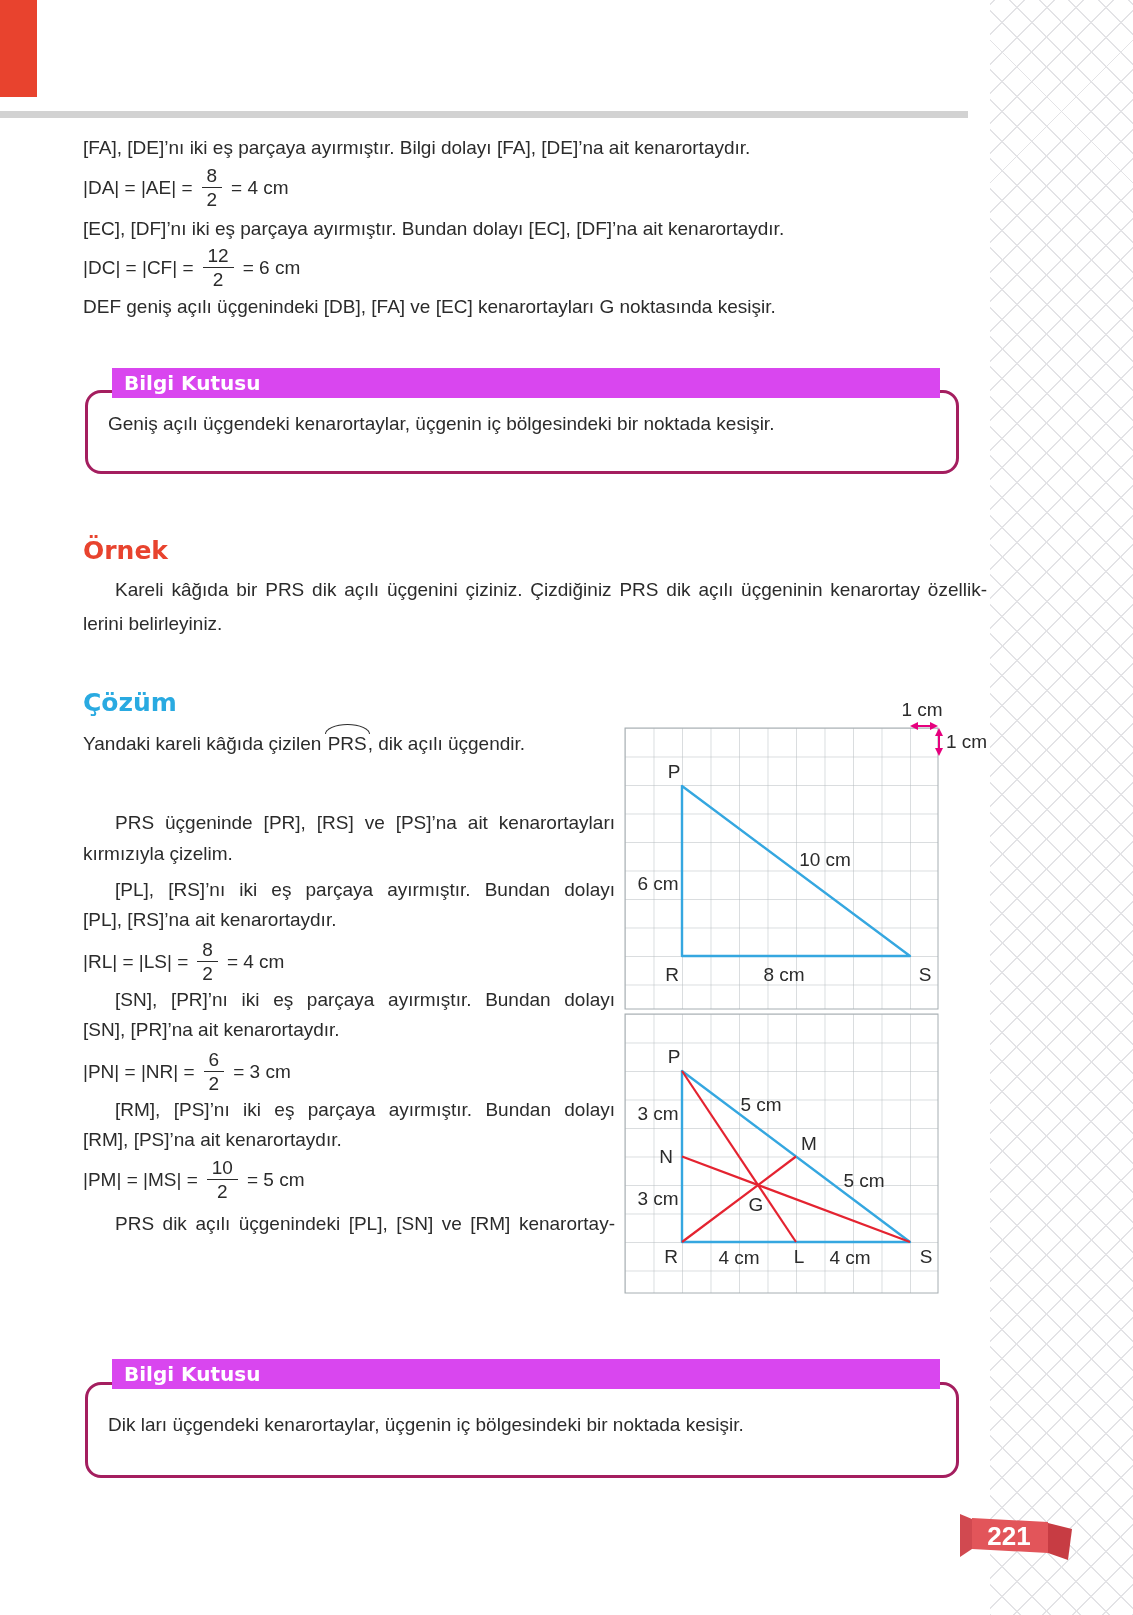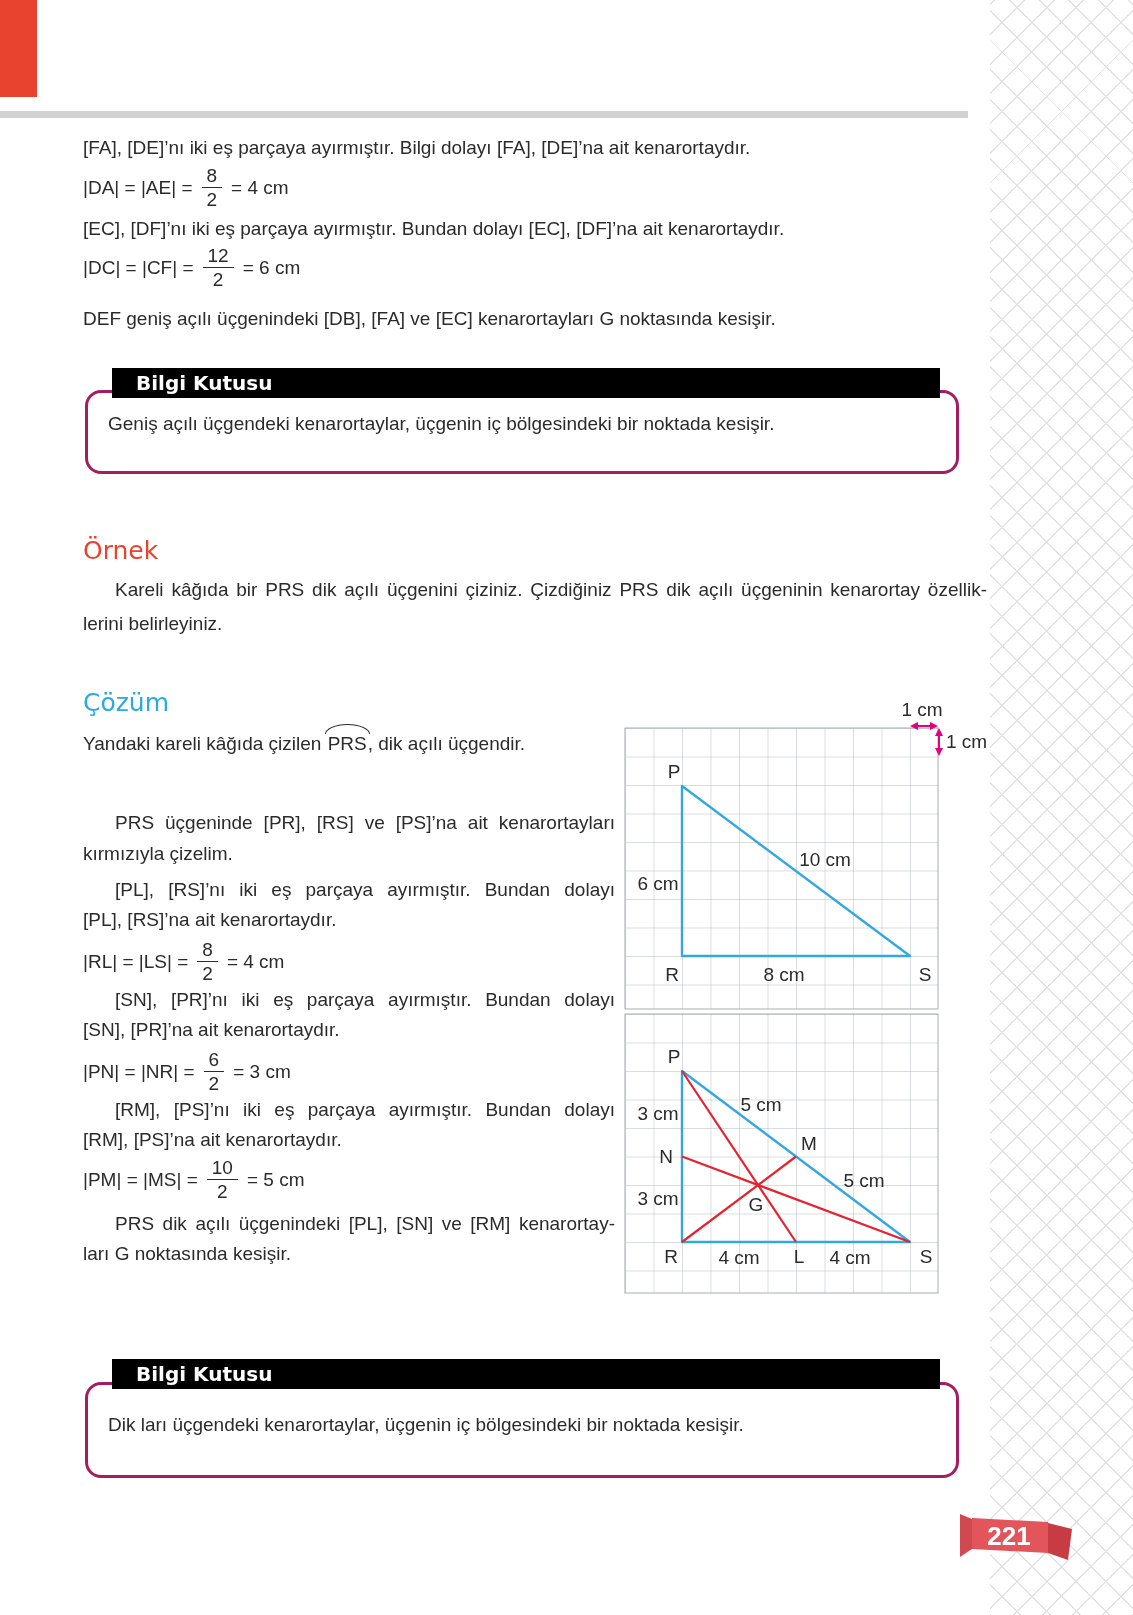--- a/index.html
+++ b/index.html
@@ -15,32 +15,32 @@
   .mathline{position:absolute;left:83px;display:flex;align-items:center;gap:9px;font-size:19px;}
   .frac{display:inline-block;text-align:center;vertical-align:middle;}
   .frac .num{display:block;padding:0 5px 2px 5px;line-height:19px;}
   .frac .den{display:block;border-top:1.8px solid #2b2b2b;padding:2px 5px 0 5px;line-height:19px;}
   .prs{position:relative;display:inline-block;padding:0 1px;}
   .prs::before{
     content:"";position:absolute;left:-2px;right:-2px;top:-7px;height:9px;
     border:1.6px solid #2b2b2b;border-bottom:none;
     border-top-left-radius:50% 100%;border-top-right-radius:50% 100%;
   }
-  .heading{position:absolute;left:83px;font-size:25px;font-weight:normal;font-family:"DejaVu Sans",sans-serif;}
+  .heading{position:absolute;left:83px;font-size:25px;font-weight:bold;font-family:"DejaVu Sans",sans-serif;}
   .redblock{position:absolute;left:0;top:0;width:37px;height:97px;background:#e8432e;}
   .graybar{position:absolute;left:0;top:111px;width:968px;height:7px;background:#d2d2d2;}
   .crosshatch{
     position:absolute;left:990px;top:0;width:143px;height:1615px;background:#fff;
     background-image:
       repeating-linear-gradient(45deg,#e3e3e6 0px,#e3e3e6 1.4px,transparent 1.4px,transparent 21px),
       repeating-linear-gradient(-45deg,#e3e3e6 0px,#e3e3e6 1.4px,transparent 1.4px,transparent 21px);
   }
   .infobox{position:absolute;left:85px;width:868px;background:#fff;border:3px solid #a41e5f;border-radius:16px;}
-  .infobar{position:absolute;left:112px;width:828px;height:30px;background:#000000;color:#fff;
-    font-family:"DejaVu Sans",sans-serif;font-size:20px;font-weight:bold;line-height:30px;padding-left:24px;
+  .infobar{position:absolute;left:112px;width:828px;height:30px;background:#d946ef;color:#fff;
+    font-family:"DejaVu Sans",sans-serif;font-size:20px;font-weight:bold;line-height:30px;padding-left:12px;
     box-sizing:border-box;z-index:3;}
   .infotext{position:absolute;left:108px;width:820px;font-size:19px;z-index:4;}
   svg text{font-family:"Liberation Sans",sans-serif;font-size:19px;fill:#2b2b2b;}
 </style>
 </head>
 <body>
 
 <div id="page">
 
   <div class="redblock"></div>
@@ -58,21 +58,21 @@
   </div>
   <div class="line" style="top:216px">[EC], [DF]’nı iki eş parçaya ayırmıştır. Bundan dolayı [EC], [DF]’na ait kenarortaydır.</div>
   <div class="mathline" style="top:246px">
     <span>|DC| = |CF| =</span>
     <span class="frac">
       <span class="num">12</span>
       <span class="den">2</span>
     </span>
     <span>= 6 cm</span>
   </div>
-  <div class="line" style="top:306px">DEF geniş açılı üçgenindeki [DB], [FA] ve [EC] kenarortayları G noktasında kesişir.</div>
+  <div class="line" style="top:294px">DEF geniş açılı üçgenindeki [DB], [FA] ve [EC] kenarortayları G noktasında kesişir.</div>
 
   <div class="infobox" style="top:390px;height:78px"></div>
   <div class="infobar" style="top:368px">Bilgi Kutusu</div>
   <div class="infotext" style="top:413px">Geniş açılı üçgendeki kenarortaylar, üçgenin iç bölgesindeki bir noktada kesişir.</div>
 
   <div class="heading" style="top:536px;color:#e8432e">Örnek</div>
   <div class="wideline just" style="top:577px">Kareli kâğıda bir PRS dik açılı üçgenini çiziniz. Çizdiğiniz PRS dik açılı üçgeninin kenarortay özellik-</div>
   <div class="wideline" style="top:611px">lerini belirleyiniz.</div>
 
   <div class="heading" style="top:688px;color:#29aae1">Çözüm</div>
@@ -114,21 +114,20 @@
   <div class="mathline" style="top:1158px">
     <span>|PM| = |MS| =</span>
     <span class="frac">
       <span class="num">10</span>
       <span class="den">2</span>
     </span>
     <span>= 5 cm</span>
   </div>
 
   <div class="wrapline just" style="top:1211px">PRS dik açılı üçgenindeki [PL], [SN] ve [RM] kenarortay-</div>
-  <div class="wrapline" style="top:1241px">ları G noktasında kesişir.</div>
 
   <svg class="abs" style="left:608px;top:680px" width="385" height="335" viewBox="0 0 385 335">
     <defs>
       <pattern id="grid1" x="17" y="48" width="28.5" height="28.5" patternUnits="userSpaceOnUse">
         <path d="M28.5 0H0V28.5" fill="none" stroke="#b6bcc0" stroke-width="1"></path>
       </pattern>
     </defs>
     <rect x="17" y="48" width="313" height="281" fill="url(#grid1)" stroke="#a6aeb2" stroke-width="1"></rect>
     <polygon points="74,106 74,276 302,276" fill="none" stroke="#35a7e0" stroke-width="2.4" stroke-linejoin="round"></polygon>
 

